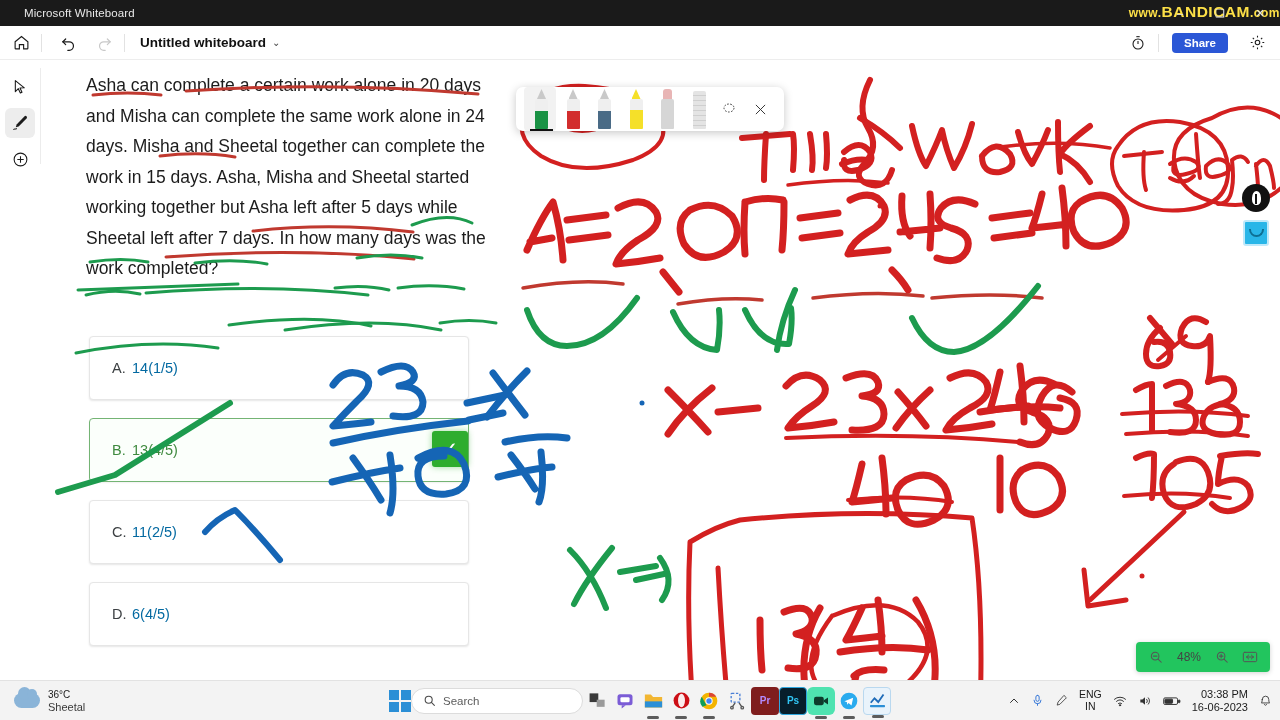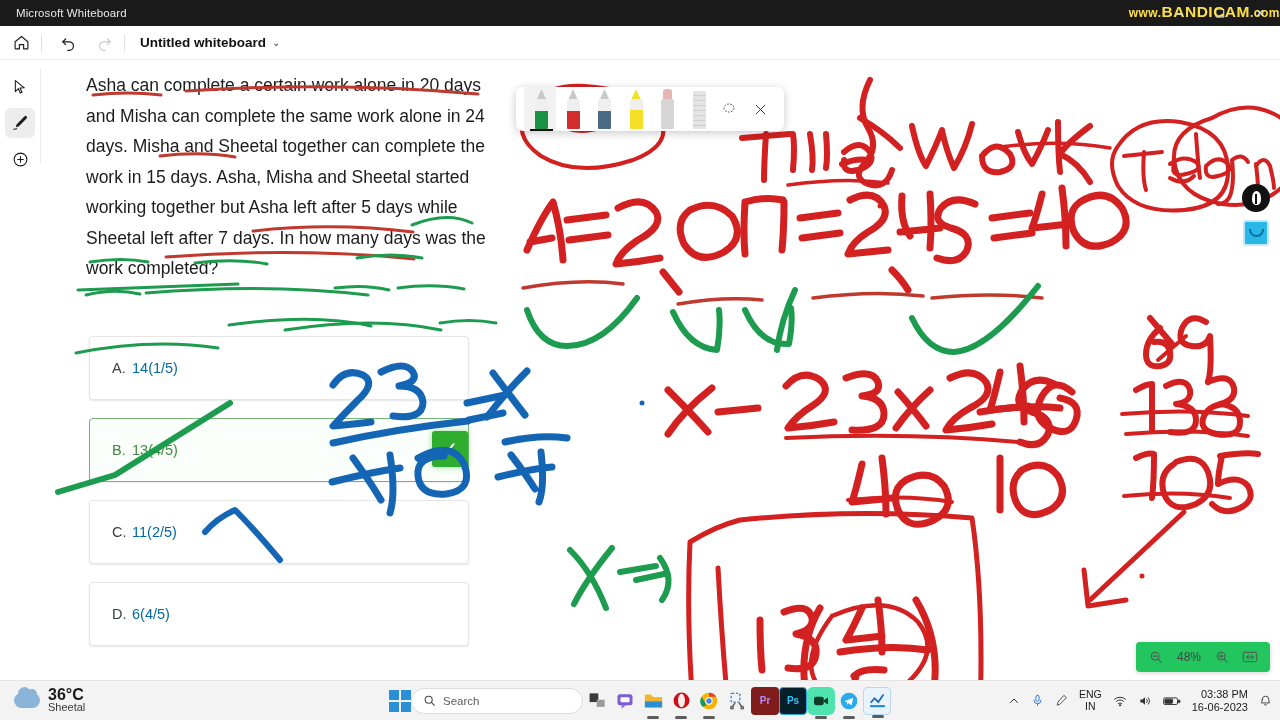--- a/index.html
+++ b/index.html
@@ -11,21 +11,21 @@
   }
   #app { position: relative; width: 1280px; height: 720px; }
 
   
   .titlebar {
     position: absolute; top: 0; left: 0; width: 1280px; height: 26px;
     background: #1a1a1a; color: #f0f0f0;
     display: flex; align-items: center;
   }
   .titlebar-label {
-    font-size: 11.5px; padding-left: 16px; letter-spacing: .1px; color: #e8e8e8;
+    font-size: 11.5px; padding-left: 24px; letter-spacing: .1px; color: #e8e8e8;
   }
   .watermark {
     position: absolute; left: 0; right: 0; top: 3px;
     text-align: right; font-size: 15.5px; font-weight: bold;
     color: #fde047; letter-spacing: .5px;
     font-family: "Liberation Sans", sans-serif;
   }
   .watermark .small { font-size: 12px; }
   .wincontrols {
     position: absolute; right: 0; top: 0; height: 26px;
@@ -181,21 +181,21 @@
   }
   .weather .cloud::before {
     content:''; position:absolute; left: 4px; top:-6px; width: 13px; height: 13px;
     background:#8ab4d8; border-radius:50%;
   }
   .weather .cloud::after {
     content:''; position:absolute; left: 13px; top:-4px; width: 10px; height: 10px;
     background:#8ab4d8; border-radius:50%;
   }
   .weather .wtxt { line-height: 13px; }
-  .weather .wt1 { font-size: 16px; color: #1a1a1a; font-weight: bold; }
+  .weather .wt1 { font-size: 10px; color: #1a1a1a; }
   .weather .wt2 { font-size: 11px; color: #3a3a3a; }
 
   .tb-center {
     position: absolute; left: 50%; transform: translateX(-50%);
     display: flex; align-items: center; 
   }
   .winlogo {
     width: 22px; height: 22px;
     display: grid; grid-template-columns: 1fr 1fr; grid-template-rows: 1fr 1fr; gap: 2px;
   }
@@ -256,20 +256,37 @@
     <div class="tb-icon disabled">
       <svg width="17" height="17" viewBox="0 0 24 24" fill="none" stroke="currentColor" stroke-width="1.7" stroke-linecap="round">
         <path d="M16 7 L20 11 L16 15"></path>
           <path d="M20 11h-9a6 6 0 0 0 0 12h2"></path>
       </svg>
     </div>
     <div class="tb-sep"></div>
     <div class="doc-title">Untitled whiteboard</div>
     <div class="chev">⌄</div>
 
+    <div class="tb-right">
+      <div class="tb-icon">
+        <svg width="16" height="16" viewBox="0 0 24 24" fill="none" stroke="currentColor" stroke-width="1.6">
+          <circle cx="12" cy="13.5" r="7.5"></circle>
+            <path d="M12 13.5V9"></path>
+            <path d="M9.5 2.5h5"></path>
+        </svg>
+      </div>
+      <div class="tb-sep"></div>
+      <div class="share-btn">Share</div>
+      <div class="tb-icon">
+        <svg width="17" height="17" viewBox="0 0 24 24" fill="none" stroke="currentColor" stroke-width="1.5">
+          <circle cx="12" cy="12" r="3.2"></circle>
+          <path d="M12 2.5v2.6M12 18.9v2.6M21.5 12h-2.6M5.1 12H2.5M18.7 5.3l-1.8 1.8M7.1 16.9l-1.8 1.8M18.7 18.7l-1.8-1.8M7.1 7.1L5.3 5.3"></path>
+        </svg>
+      </div>
+    </div>
   </div>
 
   <div class="canvas">
 
     <div class="rail">
       <div class="rail-btn">
         <svg width="16" height="16" viewBox="0 0 24 24" fill="none" stroke="currentColor" stroke-width="1.6" stroke-linejoin="round">
           <path d="M5 2.5 L5 19 L9.5 14.5 L12.5 21 L15 19.8 L12 13.6 L18.5 13.2 Z"></path>
         </svg>
       </div>

